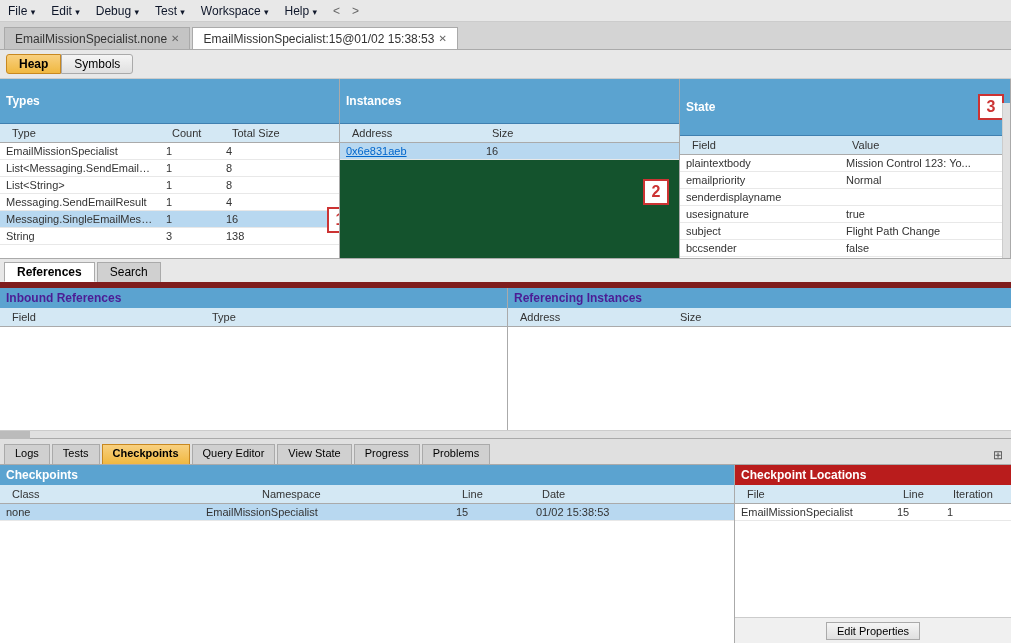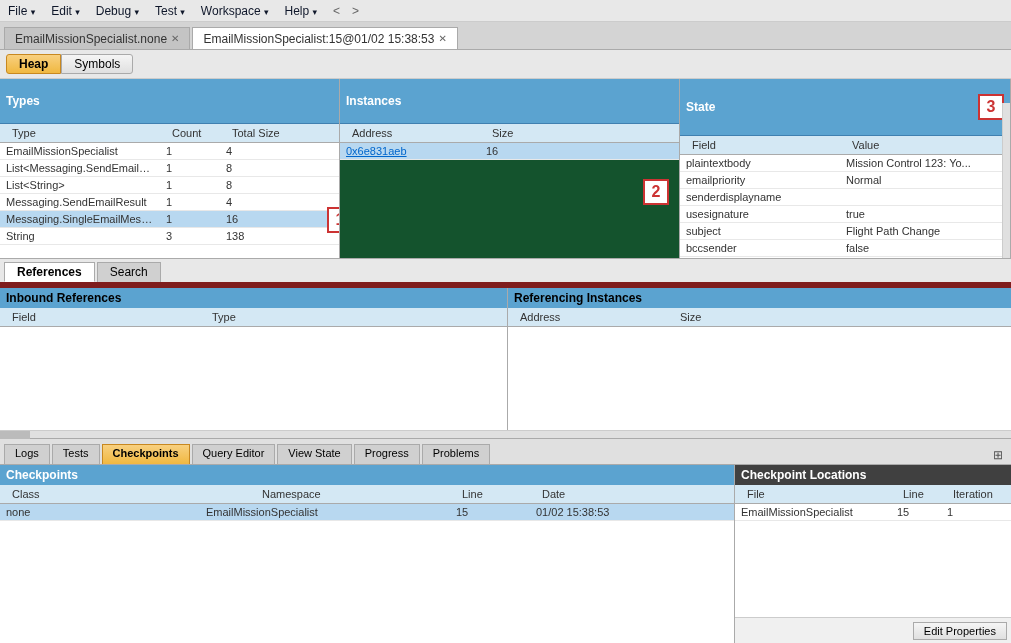--- a/index.html
+++ b/index.html
@@ -197,21 +197,21 @@
       flex-direction: column;
       border-right: 1px solid #aaa;
     }
     .ref-right {
       flex: 1;
       display: flex;
       flex-direction: column;
     }
     .ref-header {
       background: #5ba3d0;
-      color: #000000;
+      color: #4c1d95;
       font-weight: bold;
       padding: 3px 6px;
       font-size: 12px;
     }
     .ref-col-headers {
       display: flex;
       background: #d4e8f4;
       border-bottom: 1px solid #aaa;
       padding: 2px 0;
     }
@@ -265,21 +265,21 @@
       font-weight: bold;
       padding: 3px 6px;
       font-size: 12px;
     }
     .checkpoint-locations {
       flex: 1;
       display: flex;
       flex-direction: column;
     }
     .checkpoint-locations-header {
-      background: #404040;
+      background: #b91c1c;
       color: white;
       font-weight: bold;
       padding: 3px 6px;
       font-size: 12px;
     }
 
     .cell-link { color: #0066cc; text-decoration: underline; }
   </style>
 </head>
 <body>
@@ -487,19 +487,19 @@
         <div class="col-header" style="width: 50px;">Line</div>
         <div class="col-header" style="width: 70px;">Iteration</div>
       </div>
       <div class="data-table" style="background: white; flex: 1;">
         <div class="data-row">
           <div class="data-cell" style="flex: 1;">EmailMissionSpecialist</div>
           <div class="data-cell" style="width: 50px;">15</div>
           <div class="data-cell" style="width: 70px;">1</div>
         </div>
       </div>
-      <div style="padding: 4px; display: flex; justify-content: flex-end; border-top: 1px solid #ccc;">
+      <div style="padding: 4px; display: flex; justify-content: center; border-top: 1px solid #ccc;">
         <button style="padding: 2px 10px; font-size: 11px; background: linear-gradient(to bottom, #f5f5f5, #e0e0e0); border: 1px solid #aaa; cursor: pointer;">Edit Properties</button>
       </div>
     </div>
   </div>
 
 </div>
 
 </body></html>

